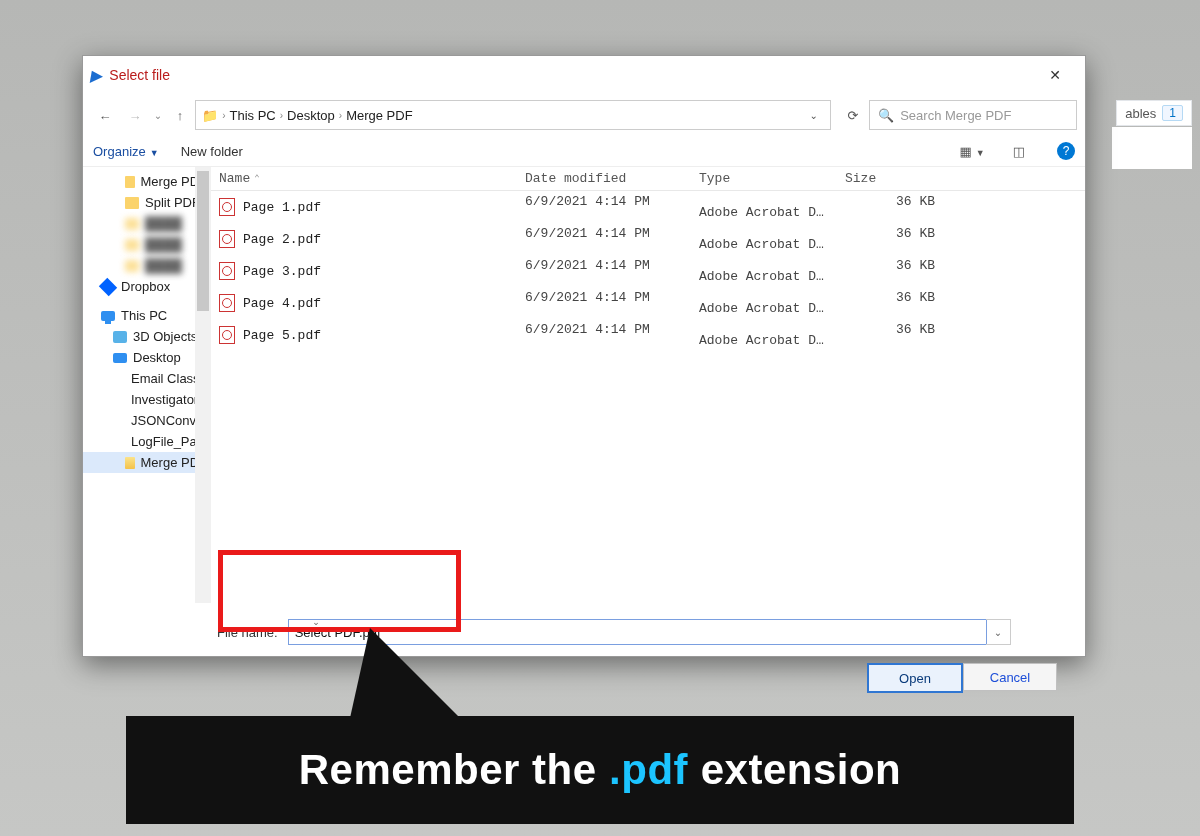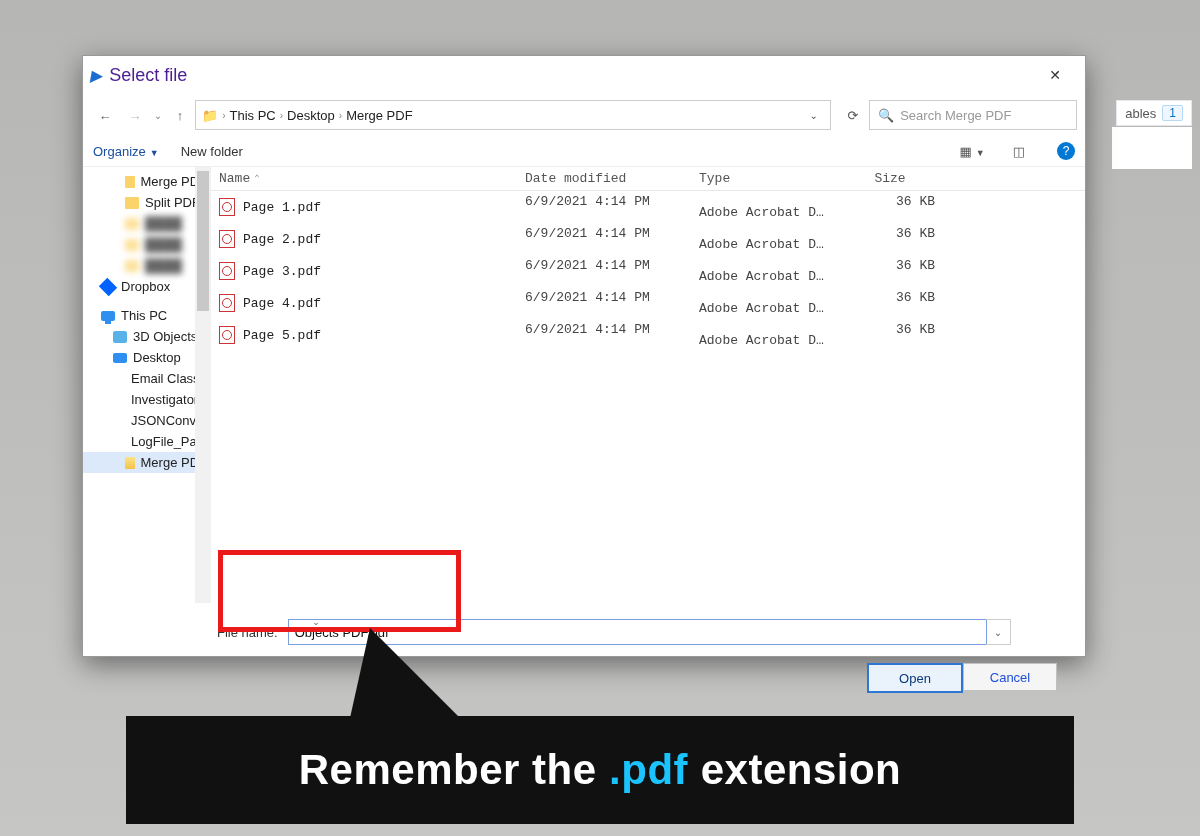--- a/index.html
+++ b/index.html
@@ -2,21 +2,21 @@
 <html><head>
 <meta charset="utf-8">
 <style>
   html,body{margin:0;padding:0;font-family:'Segoe UI',Tahoma,sans-serif;font-size:13px;background:#bfc0c0;width:1200px;height:836px;overflow:hidden;}
   .bg{position:relative;width:1200px;height:836px;background:linear-gradient(#b6b7b5,#c6c7c5);}
   .bg-tab{position:absolute;top:100px;right:8px;background:#fff;border:1px solid #e3e6ea;padding:4px 8px;display:flex;align-items:center;gap:6px;color:#555;text-align:center;}
   .bg-tab .count{background:#0078d4;color:#fff;border-radius:2px;padding:0 6px;font-size:12px;background:#f0f6ff;color:#0072c6;border:1px solid #b5d9f4;}
   .bg-line{position:absolute;top:127px;right:8px;height:42px;width:80px;background:#fff;}
   .dialog{position:absolute;left:82px;top:55px;width:1002px;height:600px;background:#fff;border:1px solid #999;box-shadow:0 8px 26px rgba(0,0,0,0.45);}
   .titlebar{display:flex;align-items:center;padding:4px 8px;height:30px;}
-  .titlebar .title{flex:1;font-size:18px;color:#4c1d95;display:flex;align-items:center;gap:6px;}
+  .titlebar .title{flex:1;font-size:14px;color:#b91c1c;display:flex;align-items:center;gap:6px;}
   .pa-icon{color:#1c6dd0;font-size:16px;display:inline-block;transform:skewX(-10deg);}
   .pa-icon::before{content:"▶";}
   .closebtn{width:44px;text-align:center;font-size:14px;color:#333;cursor:default;}
   .navrow{display:flex;align-items:center;padding:6px 8px;gap:2px;}
   .navrow .arrow{width:28px;text-align:center;color:#555;}
   .navrow .arrow.dis{color:#bbb;}
   .navrow .sep{width:14px;text-align:center;color:#888;font-size:10px;}
   .navrow .up{width:26px;text-align:center;color:#555;}
   .addrbar{flex:1;border:1px solid #ccc;height:28px;display:flex;align-items:center;padding:0 6px;gap:4px;margin-right:6px;background:#fff;}
   .addrbar .folder-ico{color:#f3c04f;}
@@ -48,21 +48,21 @@
   .ico-monitor::after{content:"";position:absolute;bottom:-3px;left:4px;width:6px;height:3px;background:#2f8ff0;}
   .ico-desktop{width:14px;height:10px;background:#2f8ff0;display:inline-block;border-radius:2px;}
   .ico-3d{width:14px;height:12px;background:#58b2e8;display:inline-block;border-radius:2px;}
   .ico-dropbox{width:14px;height:12px;background:#0062ff;display:inline-block;transform:rotate(45deg);}
   .list{flex:1;display:flex;flex-direction:column;font-family:Liberation Mono, monospace;}
   .cols{display:flex;border-bottom:1px solid #e8e8e8;color:#555;padding:4px 0;}
   .col{padding:0 8px;}
   .col.name{flex:0 0 290px;display:flex;align-items:center;gap:4px;}
   .col.date{flex:0 0 158px;}
   .col.type{flex:0 0 130px;}
-  .col.size{flex:0 0 90px;text-align:center;}
+  .col.size{flex:0 0 90px;text-align:left;}
   .sort-asc{font-size:9px;color:#888;}
   .rows{flex:1;}
   .row{display:flex;padding:3px 0;color:#222;}
   .row .cell{padding:0 8px;}
   .row .name{flex:0 0 290px;display:flex;align-items:center;gap:8px;}
   .row .date{flex:0 0 158px;color:#444;}
   .row .type{flex:0 0 130px;color:#444;white-space:nowrap;overflow:hidden;text-overflow:ellipsis;margin-top:11px;}
   .row .size{flex:0 0 90px;color:#444;text-align:right;}
   .pdf-ico{width:14px;height:16px;background:#fff;border:1px solid #c33;display:inline-block;position:relative;}
   .pdf-ico::before{content:"";position:absolute;top:3px;left:2px;width:8px;height:8px;border:1px solid #c33;border-radius:50%;}
@@ -260,21 +260,21 @@
     </div>
 
     <div class="footer" style="position:relative;">
       <div class="expander">
           <span class="small-down">⌄</span>
         </div>
       <div class="fn-row">
         <span class="fn-label">File name:</span>
         <div style="flex:1;display:flex;">
           <div class="fn-input">
-              <span>Objects PDF.pdf</span>
+              <span>Select PDF.pdf</span>
             </div>
           <div class="fn-drop">⌄</div>
         </div>
       </div>
       <div class="vspace"></div>
       <div class="btns">
         <div class="btn primary">Open</div>
         <div class="btn">Cancel</div>
       </div>
     </div>

